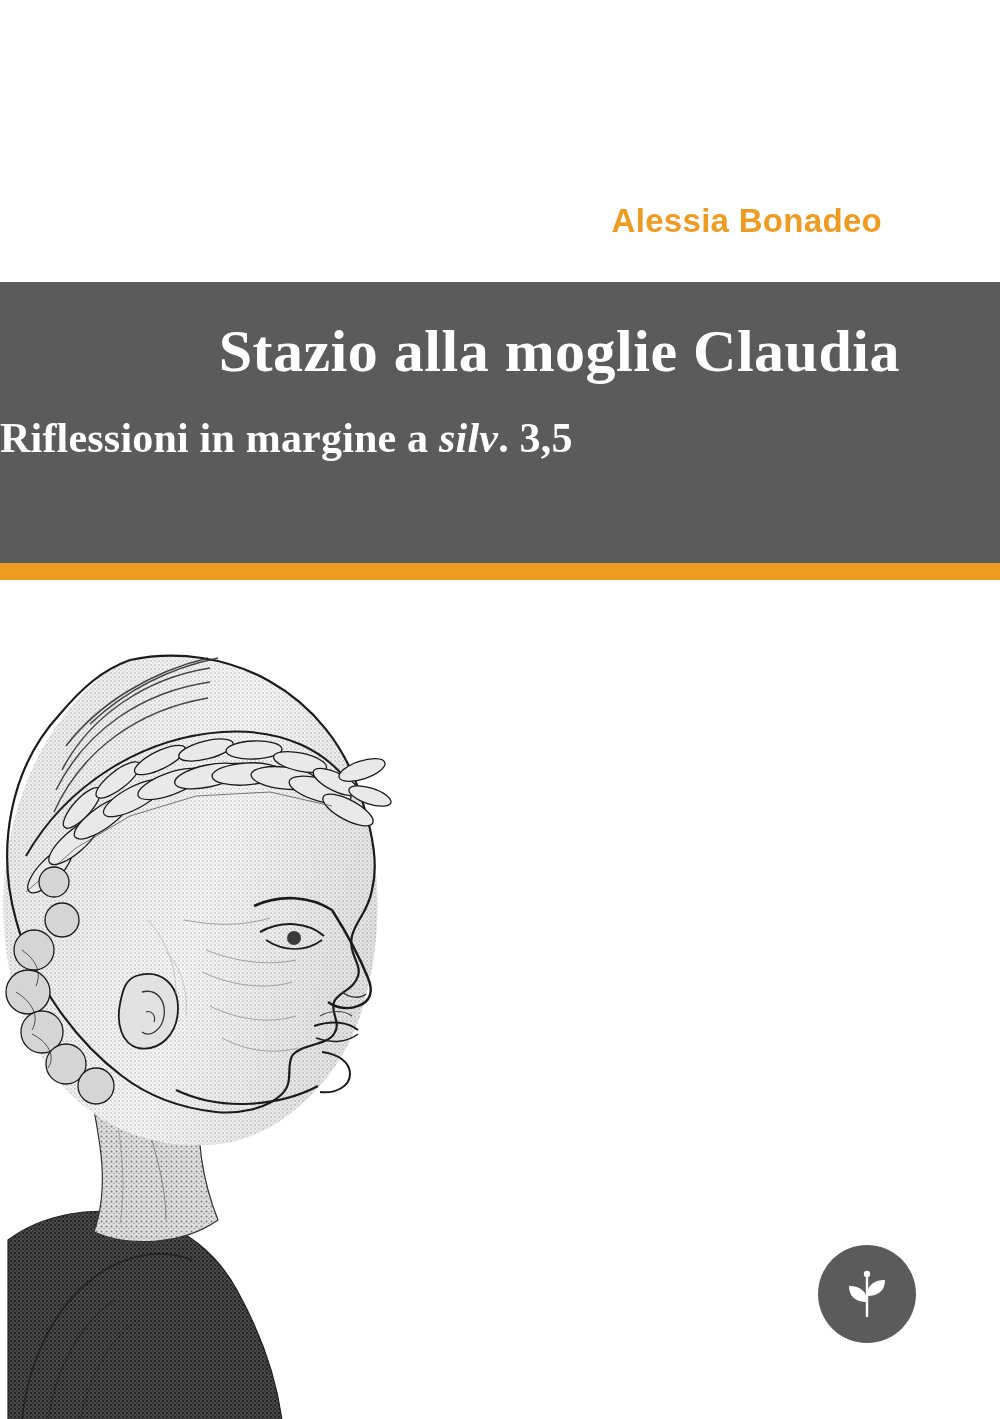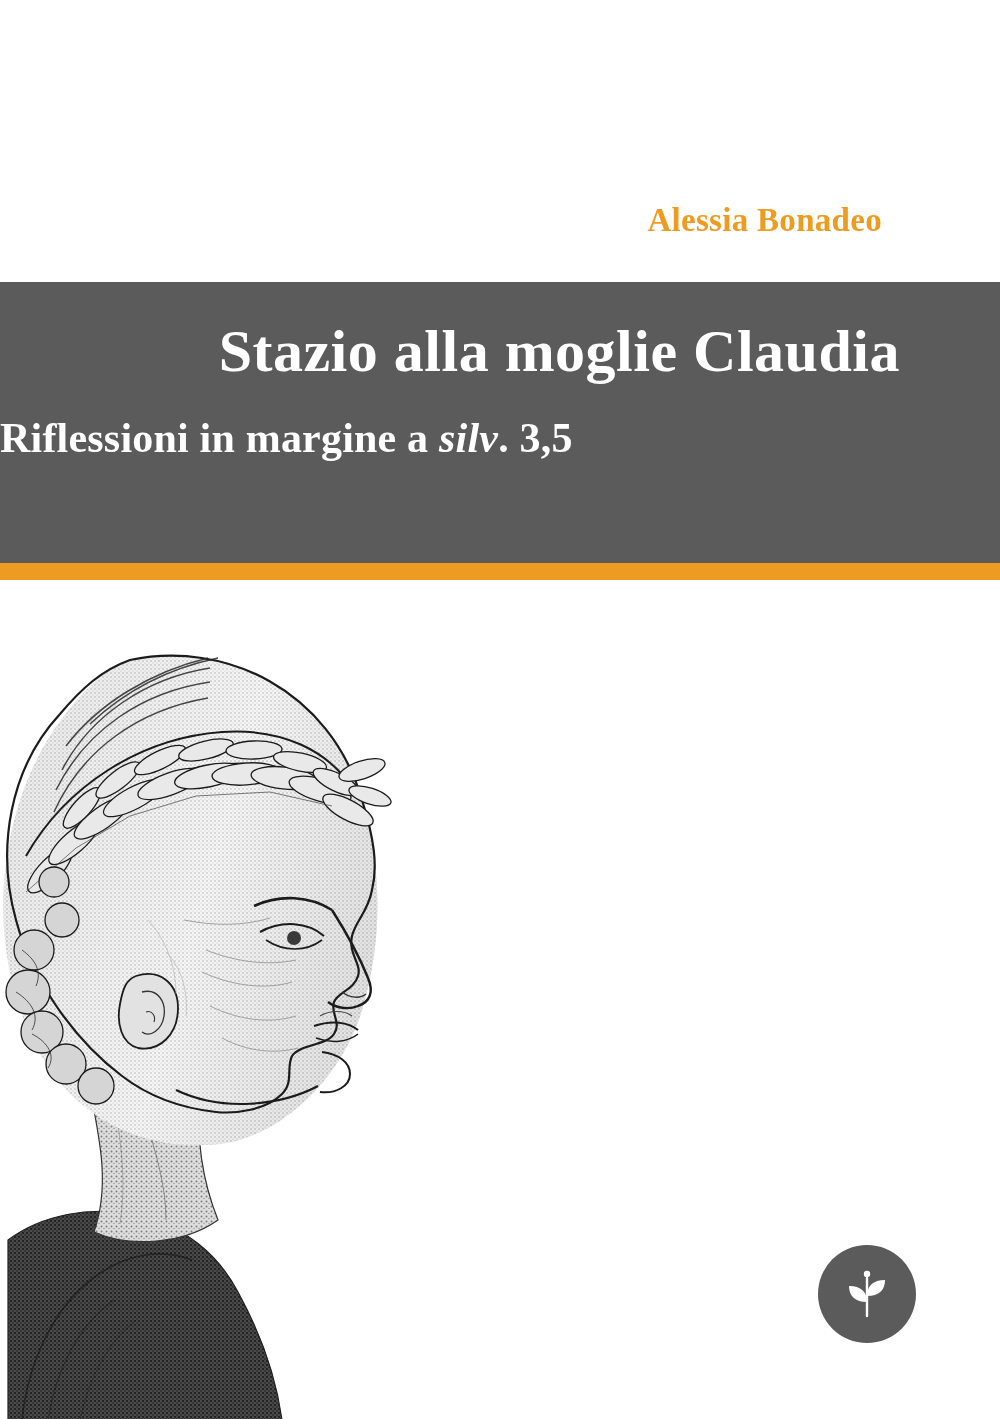--- a/index.html
+++ b/index.html
@@ -21,21 +21,21 @@
     top: 0;
     left: 0;
     width: 1000px;
     height: 282px;
     background: #ffffff;
   }
   .author-name {
     position: absolute;
     right: 118px;
     top: 202px;
-    font-family: Liberation Serif, serif;
+    font-family: Liberation Sans, sans-serif;
     font-weight: bold;
     font-size: 33px;
     letter-spacing: 0.3px;
     color: #EE9B21;
     white-space: nowrap;
     text-align: center;
   }
 
   
   .title-band {

